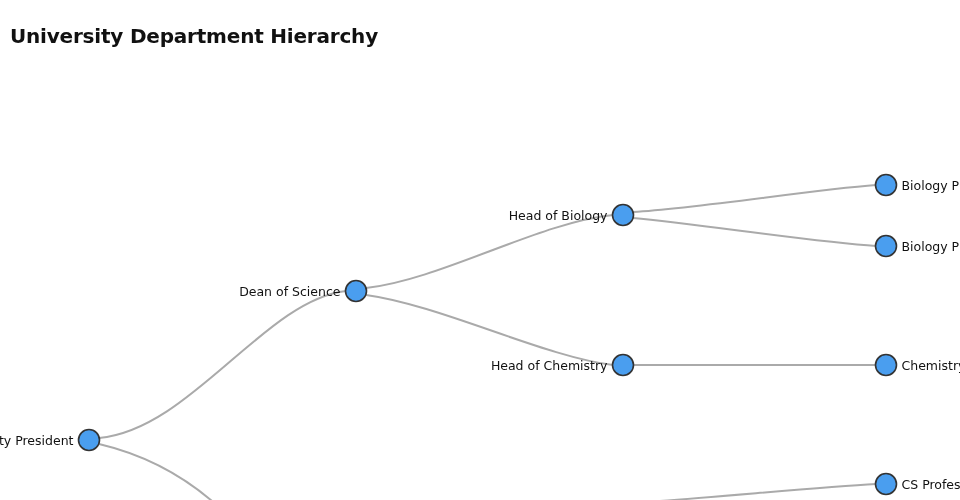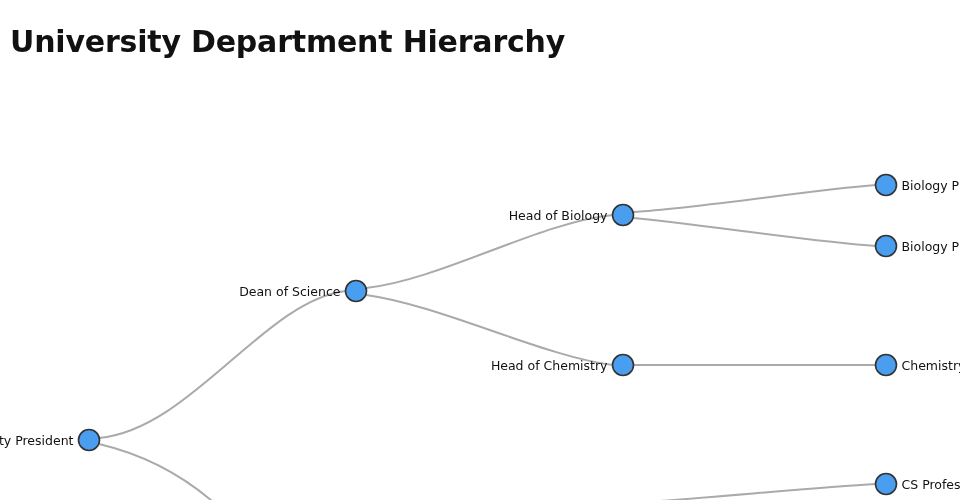--- a/index.html
+++ b/index.html
@@ -13,21 +13,21 @@
     height: 500px;
     background: #ffffff;
     overflow: hidden;
     font-family: "DejaVu Sans", sans-serif;
   }
   #page-title {
     position: absolute;
     left: 10px;
     top: 24px;
     font-family: "DejaVu Sans", sans-serif;
-    font-size: 30px;
+    font-size: 20px;
     font-weight: bold;
     color: #111111;
     letter-spacing: -0.2px;
     white-space: nowrap;
   }
   #graph-canvas {
     position: absolute;
     left: 0;
     top: 0;
     width: 960px;

